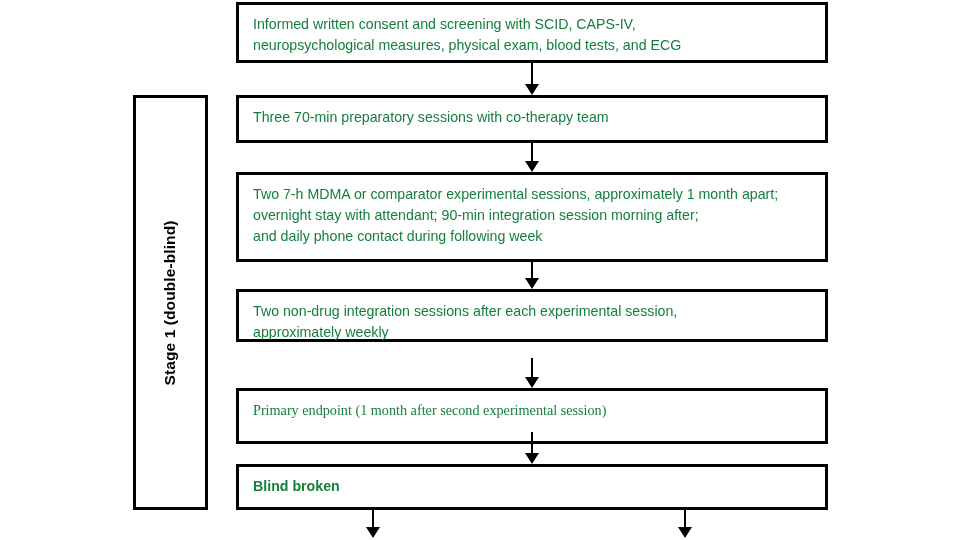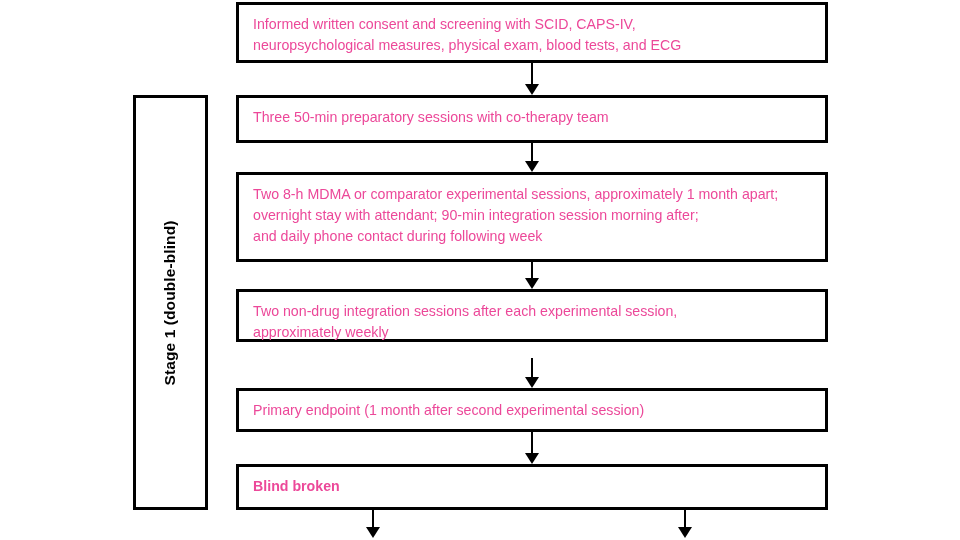--- a/index.html
+++ b/index.html
@@ -55,30 +55,30 @@
     left: 236px;
     width: 592px;
     border: 3px solid #000000;
     box-sizing: border-box;
     background: #ffffff;
     padding: 9px 14px 8px 14px;
   }
   .node-text {
     font-size: 14.2px;
     line-height: 21px;
-    color: #ec4899;
+    color: #15803d;
     white-space: pre-line;
     text-indent: 0;
   }
 
   .node-1 { top: 2px;   height: 61px; }
   .node-2 { top: 95px;  height: 48px; }
   .node-3 { top: 172px; height: 90px; }
   .node-4 { top: 289px; height: 53px; }
-  .node-5 { top: 388px; height: 44px; }
+  .node-5 { top: 388px; height: 56px; font-family: Liberation Serif, serif; }
   .node-6 { top: 464px; height: 46px; font-weight: bold; }
 
   
   .connector {
     position: absolute;
     width: 14px;
     transform: translateX(-50%);
   }
   .connector .shaft {
     position: absolute;
@@ -130,25 +130,25 @@
   <div class="stage-box">
     <span class="stage-label">Stage 1 (double-blind)</span>
   </div>
 
   <div class="node node-1">
     <div class="node-text">Informed written consent and screening with SCID, CAPS-IV,
  neuropsychological measures, physical exam, blood tests, and ECG</div>
   </div>
 
   <div class="node node-2">
-    <div class="node-text">Three 50-min preparatory sessions with co-therapy team</div>
+    <div class="node-text">Three 70-min preparatory sessions with co-therapy team</div>
   </div>
 
   <div class="node node-3">
-    <div class="node-text">Two 8-h MDMA or comparator experimental sessions, approximately 1 month apart;
+    <div class="node-text">Two 7-h MDMA or comparator experimental sessions, approximately 1 month apart;
 overnight stay with attendant; 90-min integration session morning after;
  and daily phone contact during following week</div>
   </div>
 
   <div class="node node-4">
     <div class="node-text">Two non-drug integration sessions after each experimental session,
  approximately weekly</div>
   </div>
 
   <div class="node node-5">

